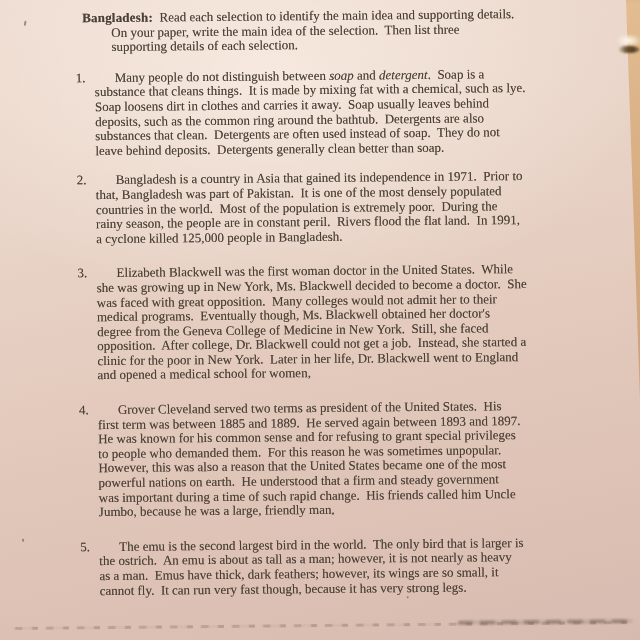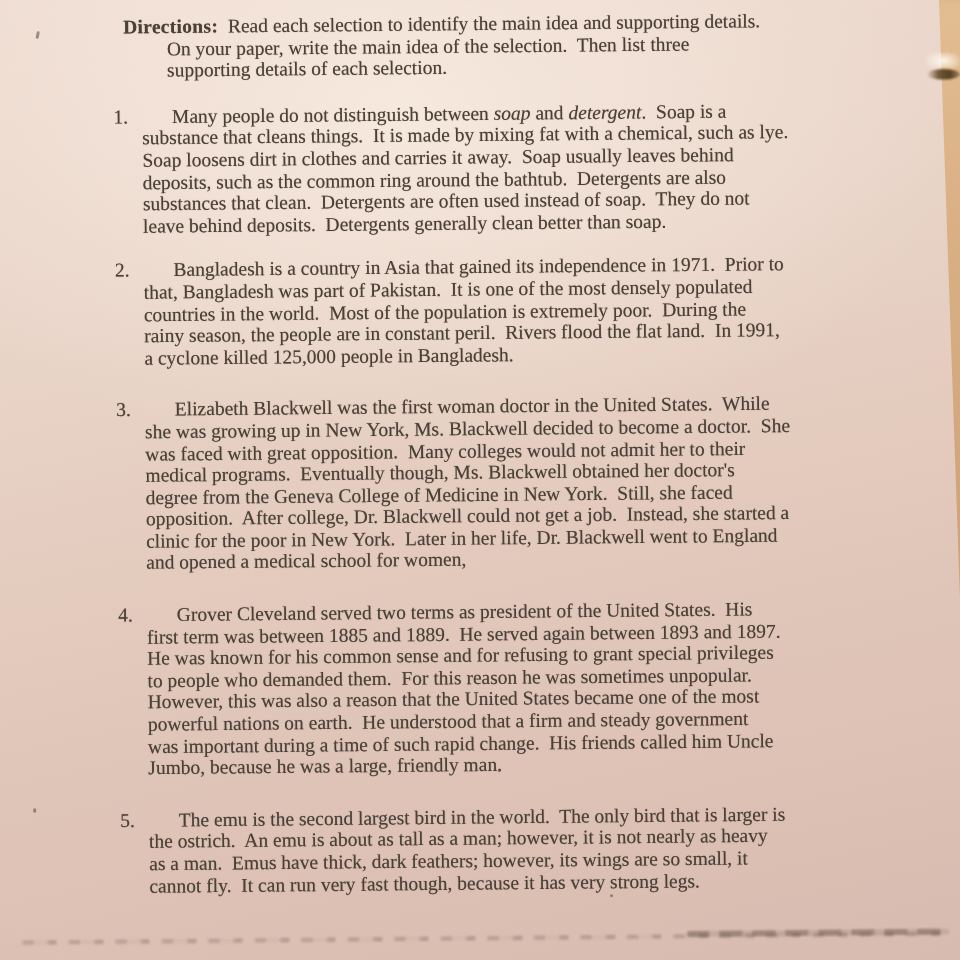--- a/index.html
+++ b/index.html
@@ -82,21 +82,21 @@
 <body>
 
 <div class="photo">
   <div class="side-strip"></div>
   <div class="paper"></div>
   <div class="crease-light"></div>
   <div class="crease-dark"></div>
 
   <div class="content">
 
-    <div class="dirs"><b>Directions:</b>&nbsp; Read each selection to identify the main idea and supporting details.<br>On your paper, write the main idea of the selection.&nbsp; Then list three<br>supporting details of each selection.</div>
+    <div class="dirs"><b>Bangladesh:</b>&nbsp; Read each selection to identify the main idea and supporting details.<br>On your paper, write the main idea of the selection.&nbsp; Then list three<br>supporting details of each selection.</div>
 
     <div class="item mt1">
       <span class="num">1.</span>
       <div class="txt">Many people do not distinguish between <i>soap</i> and <i>detergent</i>.&nbsp; Soap is a<br>substance that cleans things.&nbsp; It is made by mixing fat with a chemical, such as lye.<br>Soap loosens dirt in clothes and carries it away.&nbsp; Soap usually leaves behind<br>deposits, such as the common ring around the bathtub.&nbsp; Detergents are also<br>substances that clean.&nbsp; Detergents are often used instead of soap.&nbsp; They do not<br>leave behind deposits.&nbsp; Detergents generally clean better than soap.</div>
     </div>
 
     <div class="item mt2">
       <span class="num">2.</span>
       <div class="txt">Bangladesh is a country in Asia that gained its independence in 1971.&nbsp; Prior to<br>that, Bangladesh was part of Pakistan.&nbsp; It is one of the most densely populated<br>countries in the world.&nbsp; Most of the population is extremely poor.&nbsp; During the<br>rainy season, the people are in constant peril.&nbsp; Rivers flood the flat land.&nbsp; In 1991,<br>a cyclone killed 125,000 people in Bangladesh.</div>
     </div>

